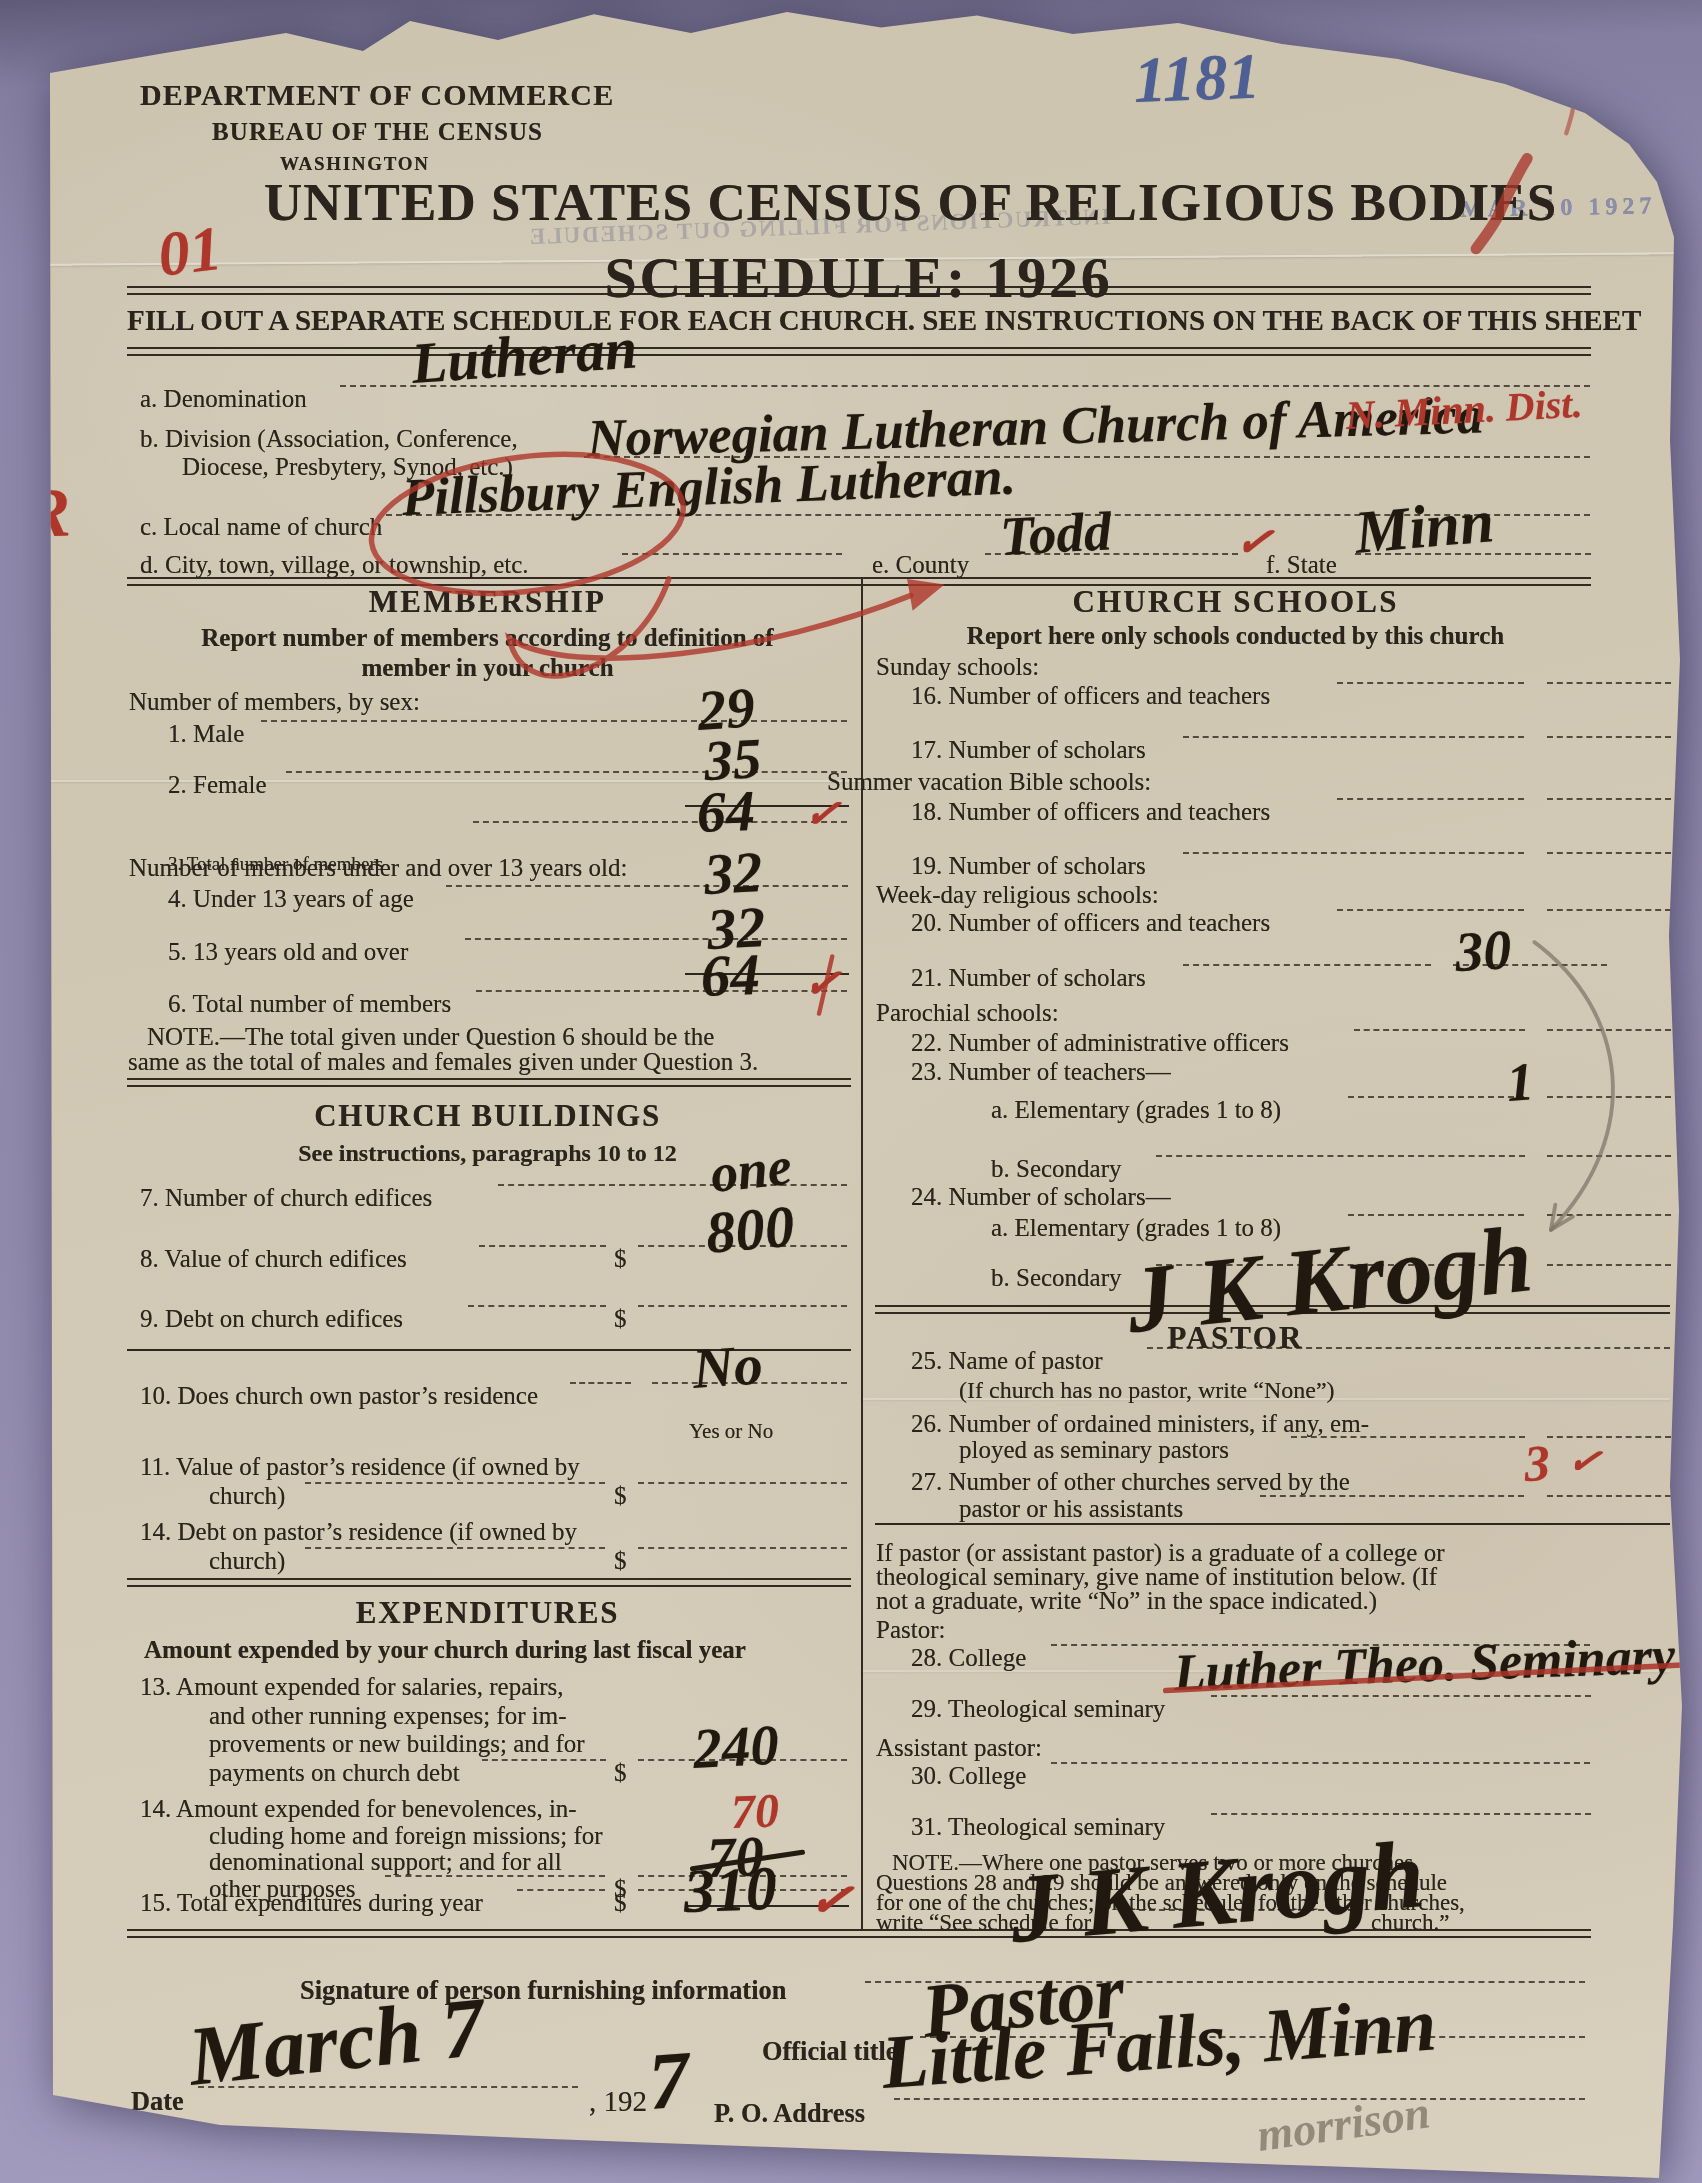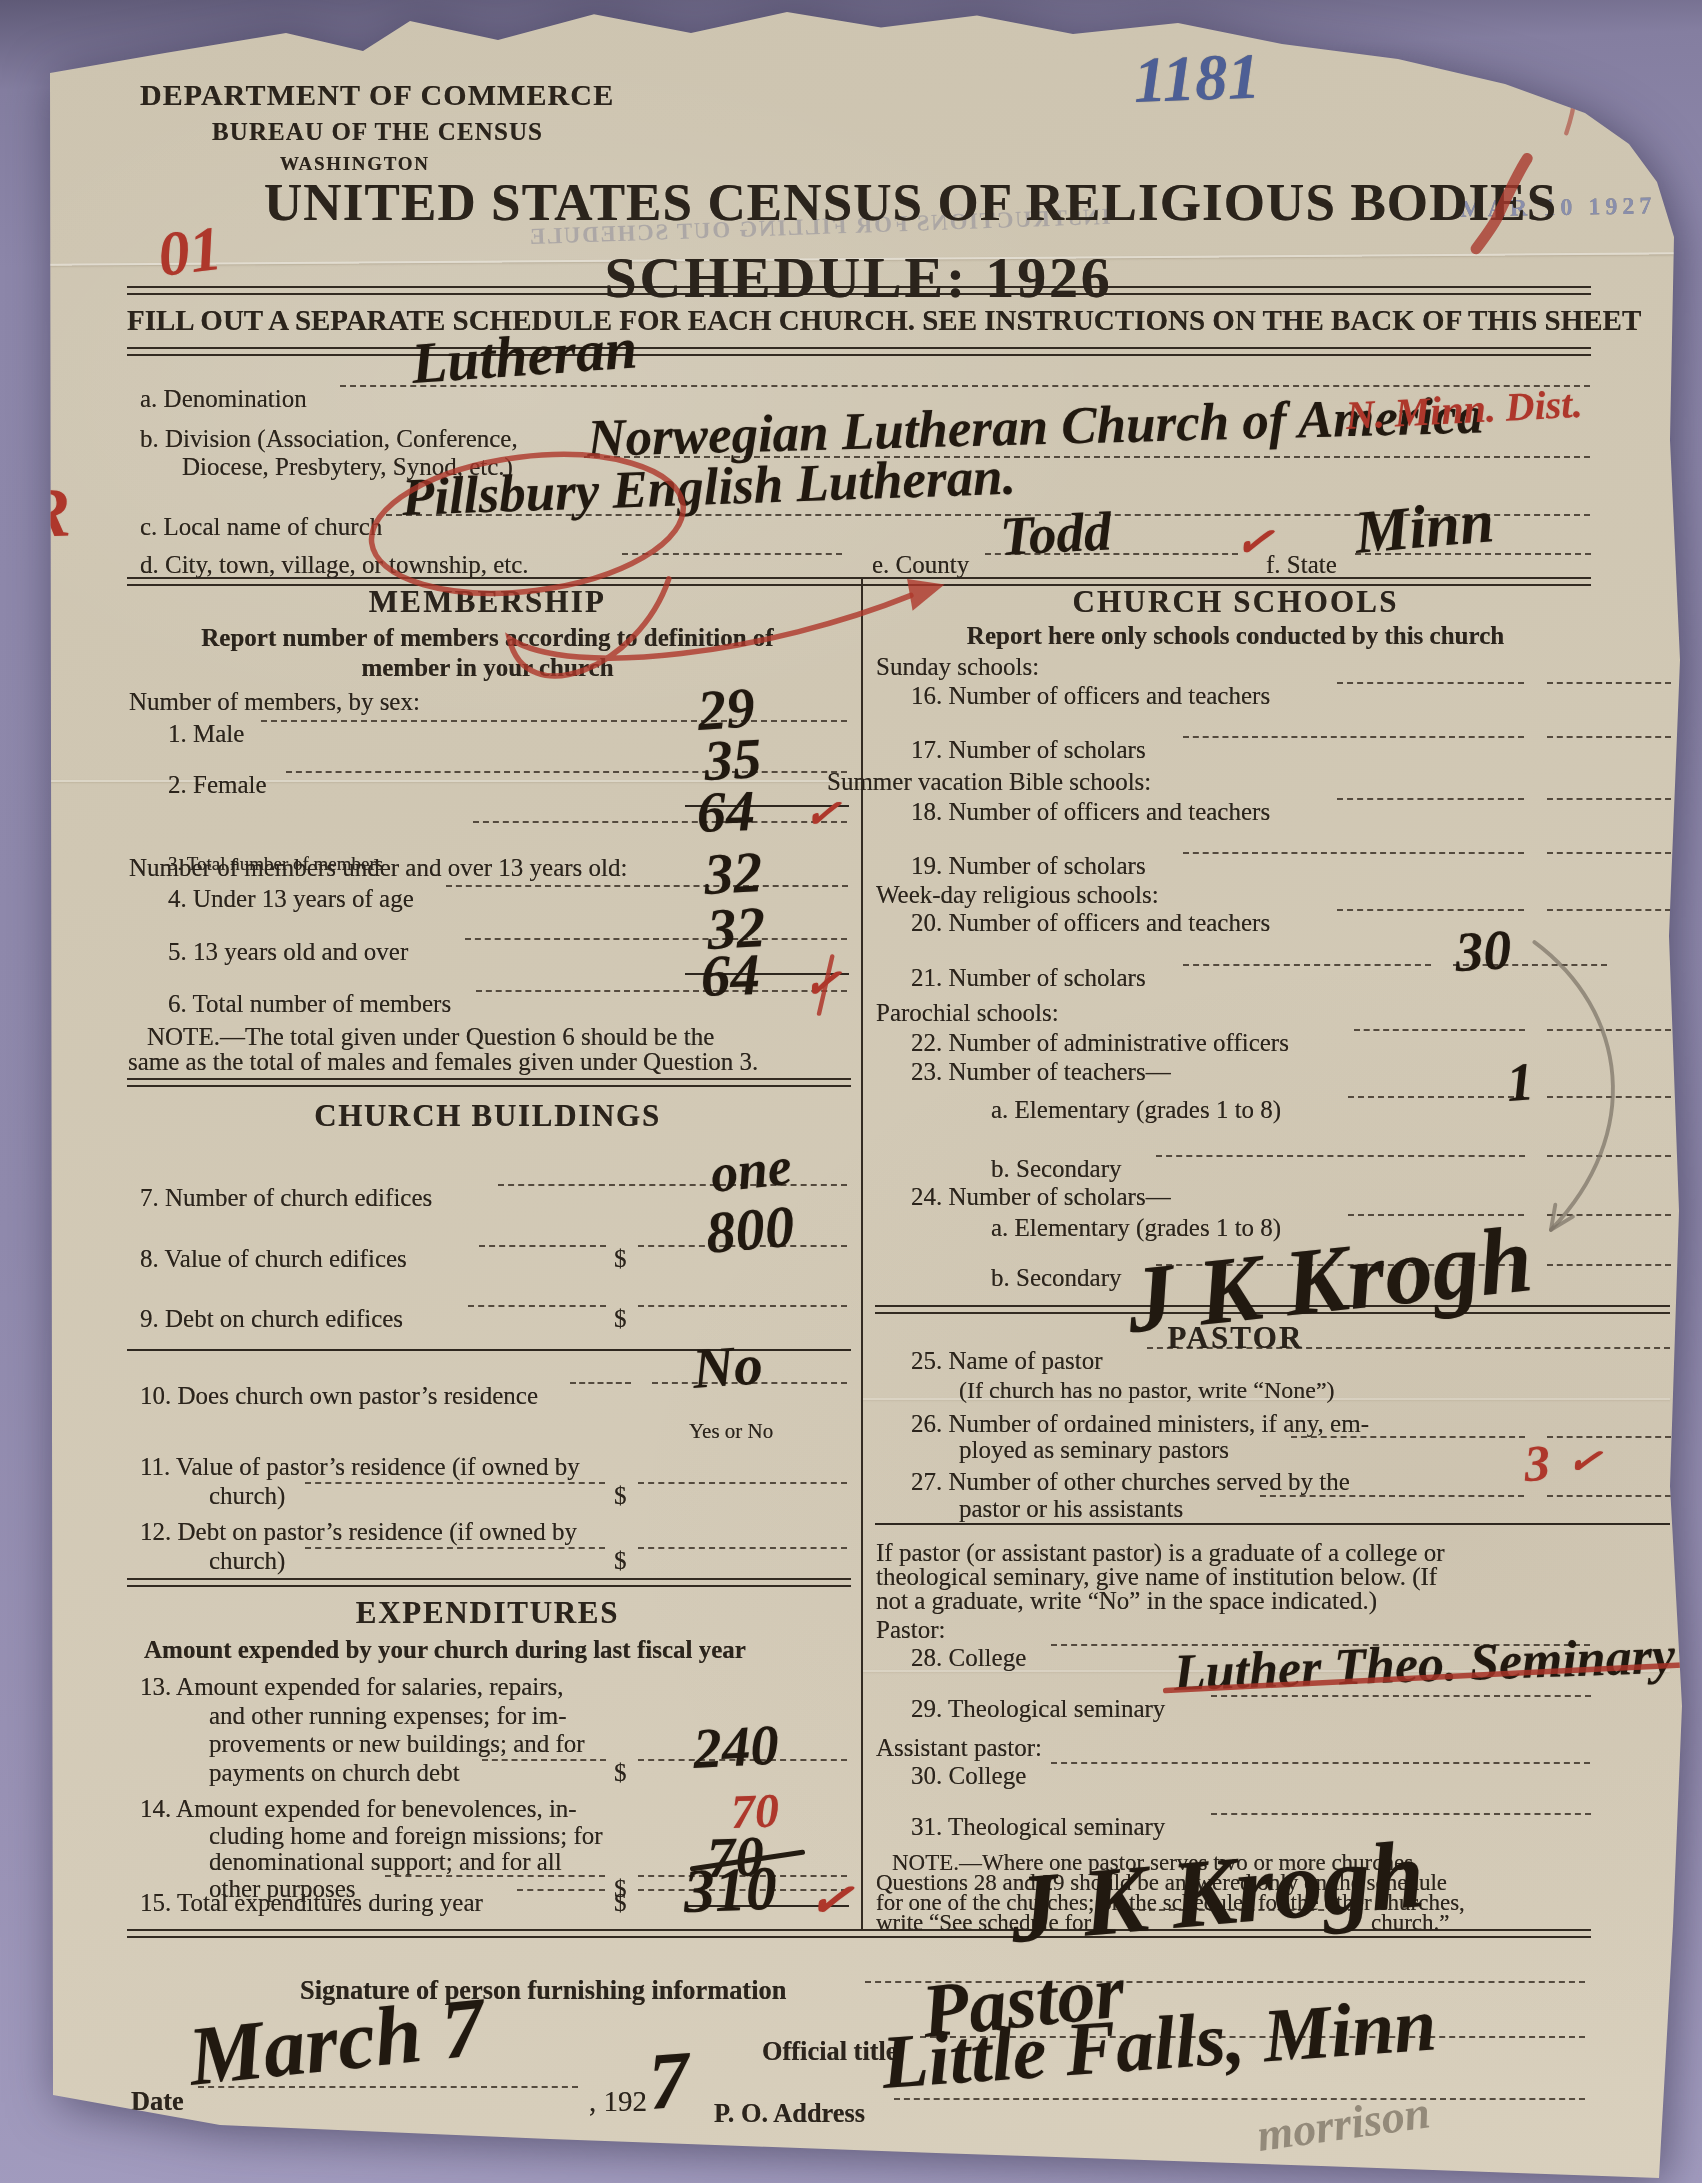--- a/index.html
+++ b/index.html
@@ -123,20 +123,21 @@
   <div class="dl" style="left:476px;top:990px;width:371px;"></div>
   <div class="hw" style="left:702px;top:942px;font-size:59px;transform:rotate(-2deg);">64</div>
   <div class="hw red" style="left:801px;top:955px;font-size:44px;transform:rotate(6deg);">✓</div>
 
   <div class="pt" style="left:147px;top:1023px;font-size:25px;">NOTE.—The total given under Question 6 should be the</div>
   <div class="pt" style="left:128px;top:1048px;font-size:25px;">same as the total of males and females given under Question 3.</div>
 
   <div class="dr" style="left:127px;top:1078px;width:724px;"></div>
 
   <div class="pt b c" style="left:127px;top:1098px;width:721px;font-size:31px;letter-spacing:1.7px;">CHURCH BUILDINGS</div>
+  <div class="pt b c" style="left:127px;top:1140px;width:721px;font-size:24px;">See instructions, paragraphs 10 to 12</div>
 
   <div class="pt" style="left:140px;top:1184px;font-size:25px;">7. Number of church edifices</div>
   <div class="dl" style="left:498px;top:1184px;width:349px;"></div>
   <div class="hw" style="left:714px;top:1143px;font-size:54px;transform:rotate(-6deg);">one</div>
 
   <div class="pt" style="left:140px;top:1245px;font-size:25px;">8. Value of church edifices</div>
   <div class="dl" style="left:479px;top:1245px;width:127px;"></div>
   <div class="pt" style="left:614px;top:1245px;font-size:25px;">$</div>
   <div class="dl" style="left:638px;top:1245px;width:209px;"></div>
   <div class="hw" style="left:709px;top:1199px;font-size:59px;transform:rotate(-5deg);">800</div>
@@ -153,21 +154,21 @@
   <div class="dl" style="left:652px;top:1382px;width:195px;"></div>
   <div class="hw" style="left:695px;top:1336px;font-size:57px;transform:rotate(-4deg);">No</div>
   <div class="pt" style="left:689px;top:1419px;font-size:21px;">Yes or No</div>
 
   <div class="pt" style="left:140px;top:1453px;font-size:25px;">11. Value of pastor’s residence (if owned by</div>
   <div class="pt" style="left:209px;top:1482px;font-size:25px;">church)</div>
   <div class="dl" style="left:305px;top:1482px;width:300px;"></div>
   <div class="pt" style="left:614px;top:1482px;font-size:25px;">$</div>
   <div class="dl" style="left:638px;top:1482px;width:209px;"></div>
 
-  <div class="pt" style="left:140px;top:1518px;font-size:25px;">12. Debt on pastor’s residence (if owned by</div>
+  <div class="pt" style="left:140px;top:1518px;font-size:25px;">14. Debt on pastor’s residence (if owned by</div>
   <div class="pt" style="left:209px;top:1547px;font-size:25px;">church)</div>
   <div class="dl" style="left:305px;top:1547px;width:300px;"></div>
   <div class="pt" style="left:614px;top:1547px;font-size:25px;">$</div>
   <div class="dl" style="left:638px;top:1547px;width:209px;"></div>
 
   <div class="dr" style="left:127px;top:1578px;width:724px;"></div>
 
   <div class="pt b c" style="left:127px;top:1595px;width:721px;font-size:31px;letter-spacing:1.7px;">EXPENDITURES</div>
   <div class="pt b" style="left:144px;top:1636px;font-size:25px;">Amount expended by your church during last fiscal year</div>
 

